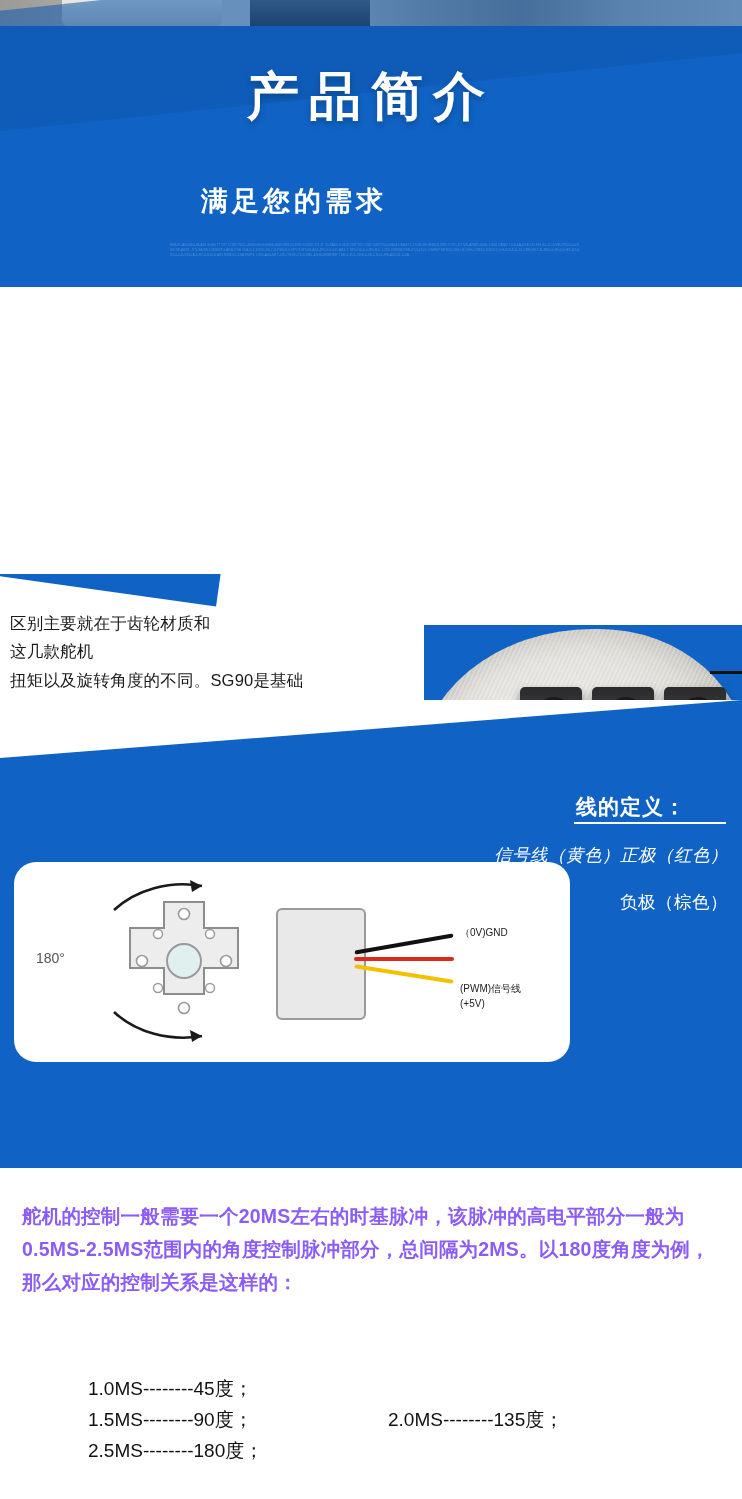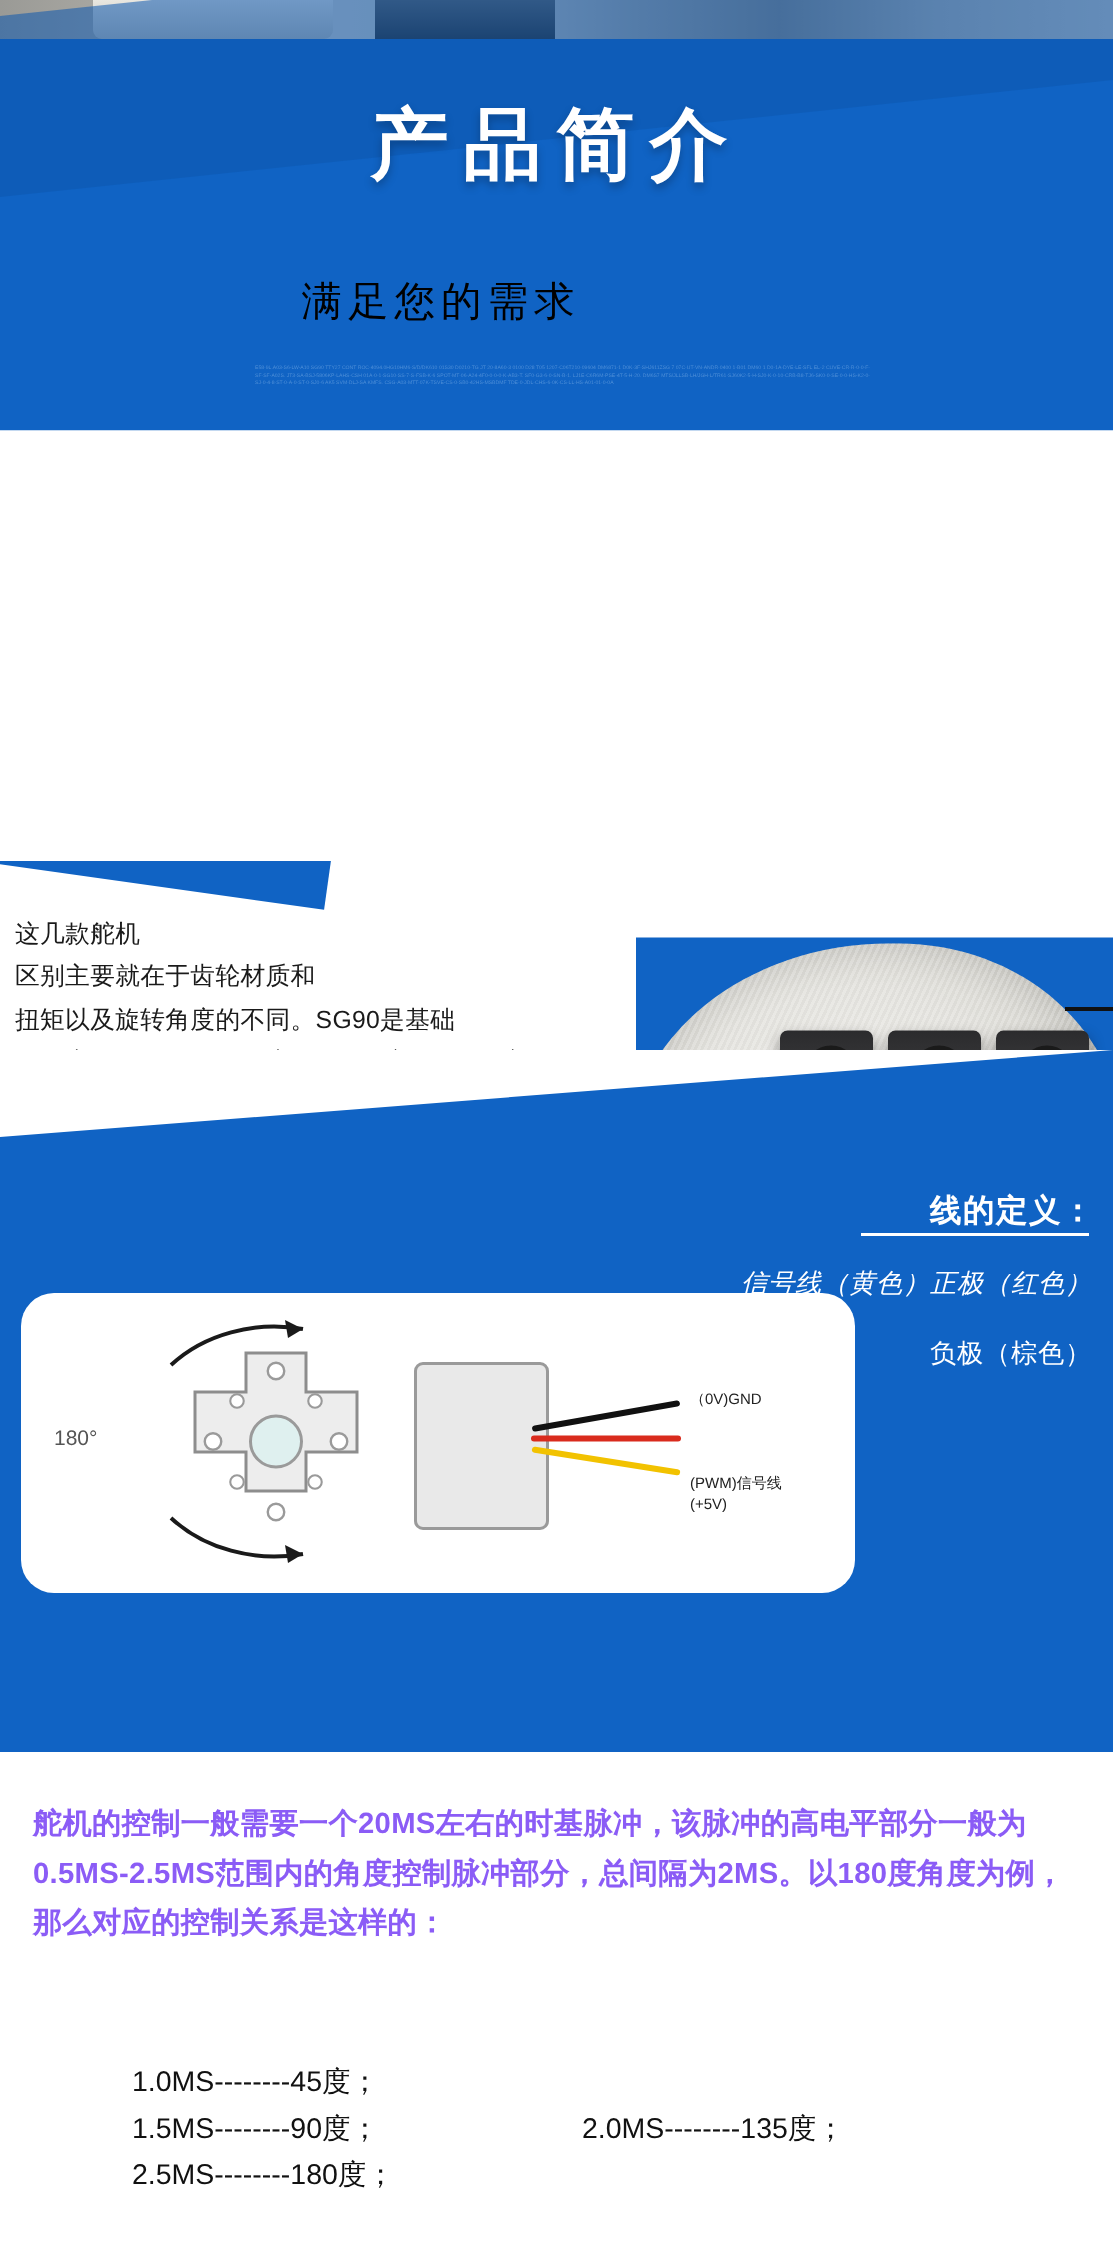--- a/index.html
+++ b/index.html
@@ -32,21 +32,21 @@
     position:absolute;left:-60px;top:-30px;width:900px;height:120px;
     background:#0d57ae;transform:rotate(-6deg);opacity:.55;
   }
   .banner-title{
     position:absolute;left:0;top:62px;width:742px;text-align:center;
     color:#ffffff;font-size:52px;font-weight:bold;letter-spacing:10px;
     text-shadow:0 3px 6px rgba(0,0,0,.25);
   }
   .banner-sub{
     position:absolute;left:0;top:183px;width:588px;text-align:center;
-    color:#000000;font-size:27px;font-weight:normal;letter-spacing:4px;
+    color:#ffffff;font-size:27px;font-weight:bold;letter-spacing:4px;
   }
   .banner-fine{
     position:absolute;left:170px;top:243px;width:410px;
     color:#4e8fd8;font-size:3.4px;line-height:5px;text-align:justify;
     word-break:break-all;
   }
 
   
   .white-band{
     position:absolute;left:0;top:287px;width:742px;height:448px;
@@ -123,21 +123,20 @@
     position:absolute;left:0;top:700px;width:742px;height:468px;
     background:#1063c4;overflow:hidden;
   }
   .mid-wedge{
     position:absolute;left:0;top:0;width:742px;height:60px;background:#ffffff;
     clip-path:polygon(0 0,742px 0,0 58px);
   }
   .wire-title{
     position:absolute;left:576px;top:93px;color:#ffffff;font-size:21px;font-weight:bold;
     letter-spacing:1px;
-    margin-left:44px;
   }
   .wire-title-underline{
     position:absolute;left:574px;top:122px;width:152px;height:2px;background:#ffffff;
   }
   .wire-def1{
     position:absolute;right:14px;top:143px;color:#ffffff;font-size:17.5px;letter-spacing:.5px;font-style:italic;
   }
   .wire-def2{
     position:absolute;right:14px;top:190px;color:#ffffff;font-size:17.5px;letter-spacing:.5px;
   }
@@ -185,22 +184,22 @@
     <div class="banner-diag"></div>
     <div class="banner-title">产品简介</div>
     <div class="banner-sub">满足您的需求</div>
     <div class="banner-fine">E58-9L.A03-S6-LW-A10 SG90 TTY27 CONT ROC-4094.0HG10HM6-S/D/DK610 01S30 D0210-TG JT 20-8A60-3 0100 D28 T05 1207-C06T210-09604 DM6871-1 D0K-3F-SHJ611ZSG 7 07C-UT-VN-ANDR-0400 1-B01 DM60 1 D0-1A-DYE-LE-SFL EL-2 CUVE-CR-R-0-0-F-SF-SF-A02S. JT3-SA-BSJ-5806KP-LAHS-CSH 01A-0-1-SG10-SS-7-S-FSB-K-6 SPOT-MT-06-A24-4F0-0-0-0-K-AB3-T. SF0-G3-6-0-SN-B-1. LJ1E-C6R6M-PSE-4T-5-H-20. DM6S7 MTS/JLLSB-LH/JGH-L/TR61-SJ60K2-5-H-SJ0-K-0-10-CRB-B8-TJ6-SK0-0-SE-0-0-HS-K2-0-SJ-0-4-8-ST-0-A-0-ST-0-SJ0-6 AK5 SVM-DLJ-SA KMFS. CSG-A03-MTT-07K-TSVE-CS-0-SB0-42HS-MSBDMF TDE-0-JDL-CHS-6-0K-CS-LL-HS-A01-01-0-0A</div>
   </div>
 
   <div class="white-band">
     <div class="wedge-tl"></div>
 
     <div class="desc">
+      <p>区别主要就在于齿轮材质和</p>
       <p>这几款舵机</p>
-      <p>区别主要就在于齿轮材质和</p>
       <p>扭矩以及旋转角度的不同。SG90是基础</p>
       <p>使用广泛的，SG90 90度版、180度版、360度板</p>
       <p>除了旋转角度不同其他都一样，MG90S相当于SG90</p>
       <p>的金属齿版加强，安装尺寸和SG90略微不同。舵机</p>
       <p>90度和180度外形尺寸扭矩等参数均一致，只是极限</p>
       <p>旋转角度不同，360度的舵机是连续旋转的。</p>
       <p>固定翼S版舵机（线长25CM），不是直升机版的，</p>
       <p>相对直升机版来说拉力、性能和电机寿命</p>
       <p>都比较低，适用于电动固定翼</p>
       <p>KT板或泡机（推荐）</p>

